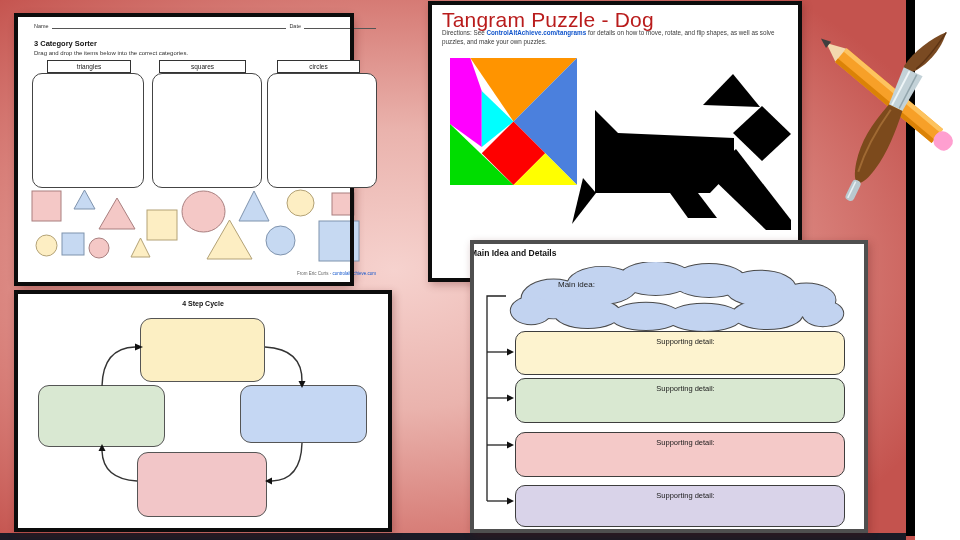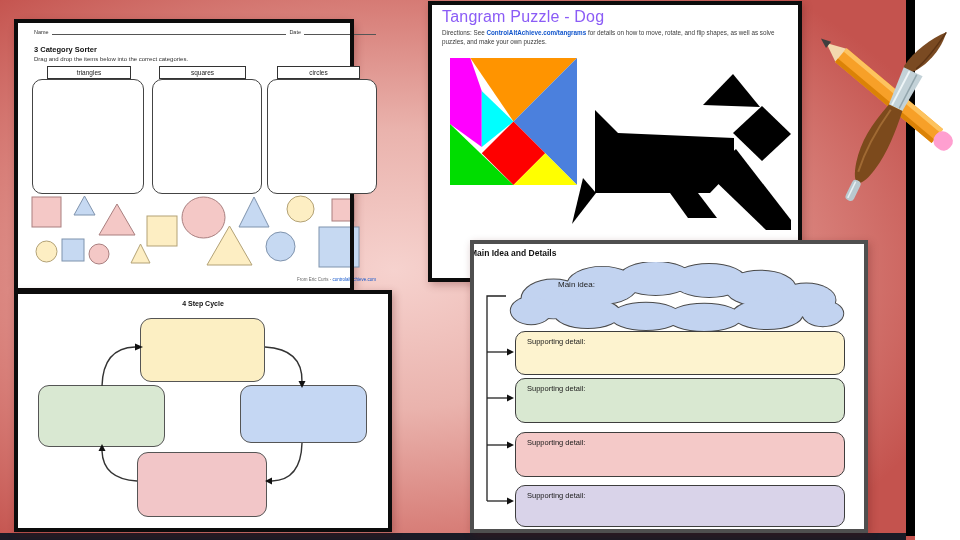--- a/index.html
+++ b/index.html
@@ -19,21 +19,21 @@
   .name-row{left:20px;top:9px;width:342px;display:flex;align-items:flex-end;font-size:5.5px;color:#333;gap:3px;}
   .nline{border-bottom:1px solid #555;height:6px;}
   .sorter-title{left:20px;top:26px;font-size:7.5px;font-weight:bold;color:#111;}
   .sorter-instr{left:20px;top:37px;font-size:6px;color:#333;}
   .cat-header{position:absolute;height:13px;border:1.2px solid #333;background:#fff;box-sizing:border-box;
               display:flex;align-items:center;justify-content:center;font-size:6.5px;color:#222;z-index:3;}
   .cat-box{position:absolute;width:112px;height:115px;border:1.5px solid #444;border-radius:10px;background:#fff;box-sizing:border-box;z-index:2;}
   .sorter-footer{left:0;top:258px;width:362px;text-align:right;font-size:4.5px;color:#666;}
   .link-blue{color:#1155cc;}
   
-  .tg-title{left:14px;top:7px;font-size:16px;font-weight:500;color:#8b5cf6;letter-spacing:.2px;}
+  .tg-title{left:14px;top:7px;font-size:21px;font-weight:500;color:#b91c1c;letter-spacing:.2px;}
   .tg-dir{left:14px;top:27px;width:352px;font-size:6.3px;line-height:1.45;color:#3a3a3a;}
   .tg-dir b{color:#1155cc;}
   
   .cycle-title{left:0;top:10px;width:100%;text-align:center;font-size:7px;font-weight:bold;color:#111;}
   .cycle-box{position:absolute;border:1.5px solid #555;border-radius:11px;box-sizing:border-box;}
   .cb0{left:126px;top:28px;width:125px;height:64px;}
   .cb1{left:226px;top:95px;width:127px;height:58px;}
   .cb2{left:123px;top:162px;width:130px;height:65px;}
   .cb3{left:24px;top:95px;width:127px;height:62px;}
   
@@ -43,21 +43,21 @@
   .detail-label{display:block;padding:5px 0 0 11px;font-size:7.5px;color:#1a1a1a;}
   svg{display:block;}
 </style>
 </head>
 <body>
 
 <div class="abs right-panel"></div>
 <div class="abs right-bar"></div>
 <div class="abs bottom-strip"></div>
 
-<div class="page" style="left:14px;top:19px;width:340px;height:273px;border-radius:11px;">
+<div class="page" style="left:14px;top:13px;width:340px;height:273px;border-radius:11px;">
   <div class="abs name-row">
     <span>Name</span>
     <span class="nline" style="flex:1"></span>
     <span>Date</span>
     <span class="nline" style="width:72px"></span>
   </div>
   <div class="abs sorter-title">3 Category Sorter</div>
   <div class="abs sorter-instr">Drag and drop the items below into the correct categories.</div>
 
   <div class="cat-header" style="left:33px;top:47px;width:84px;">triangles</div>
@@ -178,21 +178,21 @@
     </defs>
     <g fill="#c2d3f0" stroke="#4a4a4a" stroke-width="2">
         <use href="#cloudbumps"></use>
       </g>
     <g fill="#c2d3f0">
         <use href="#cloudbumps"></use>
       </g>
   </svg>
   <div class="abs mi-label">Main idea:</div>
 
-  <div class="abs" style="left:0;top:0;width:398px;height:240px;">
+  <div class="abs" style="left:0;top:0;width:398px;height:240px;text-align:center;">
       <div class="detail-box" style="top: 91px; height: 44px; background: rgb(253, 243, 207);">
         <span class="detail-label">Supporting detail:</span>
       </div>
       <div class="detail-box" style="top: 138px; height: 45px; background: rgb(217, 232, 209);">
         <span class="detail-label">Supporting detail:</span>
       </div>
       <div class="detail-box" style="top: 192px; height: 45px; background: rgb(244, 201, 200);">
         <span class="detail-label">Supporting detail:</span>
       </div>
       <div class="detail-box" style="top: 245px; height: 42px; background: rgb(217, 211, 233);">

